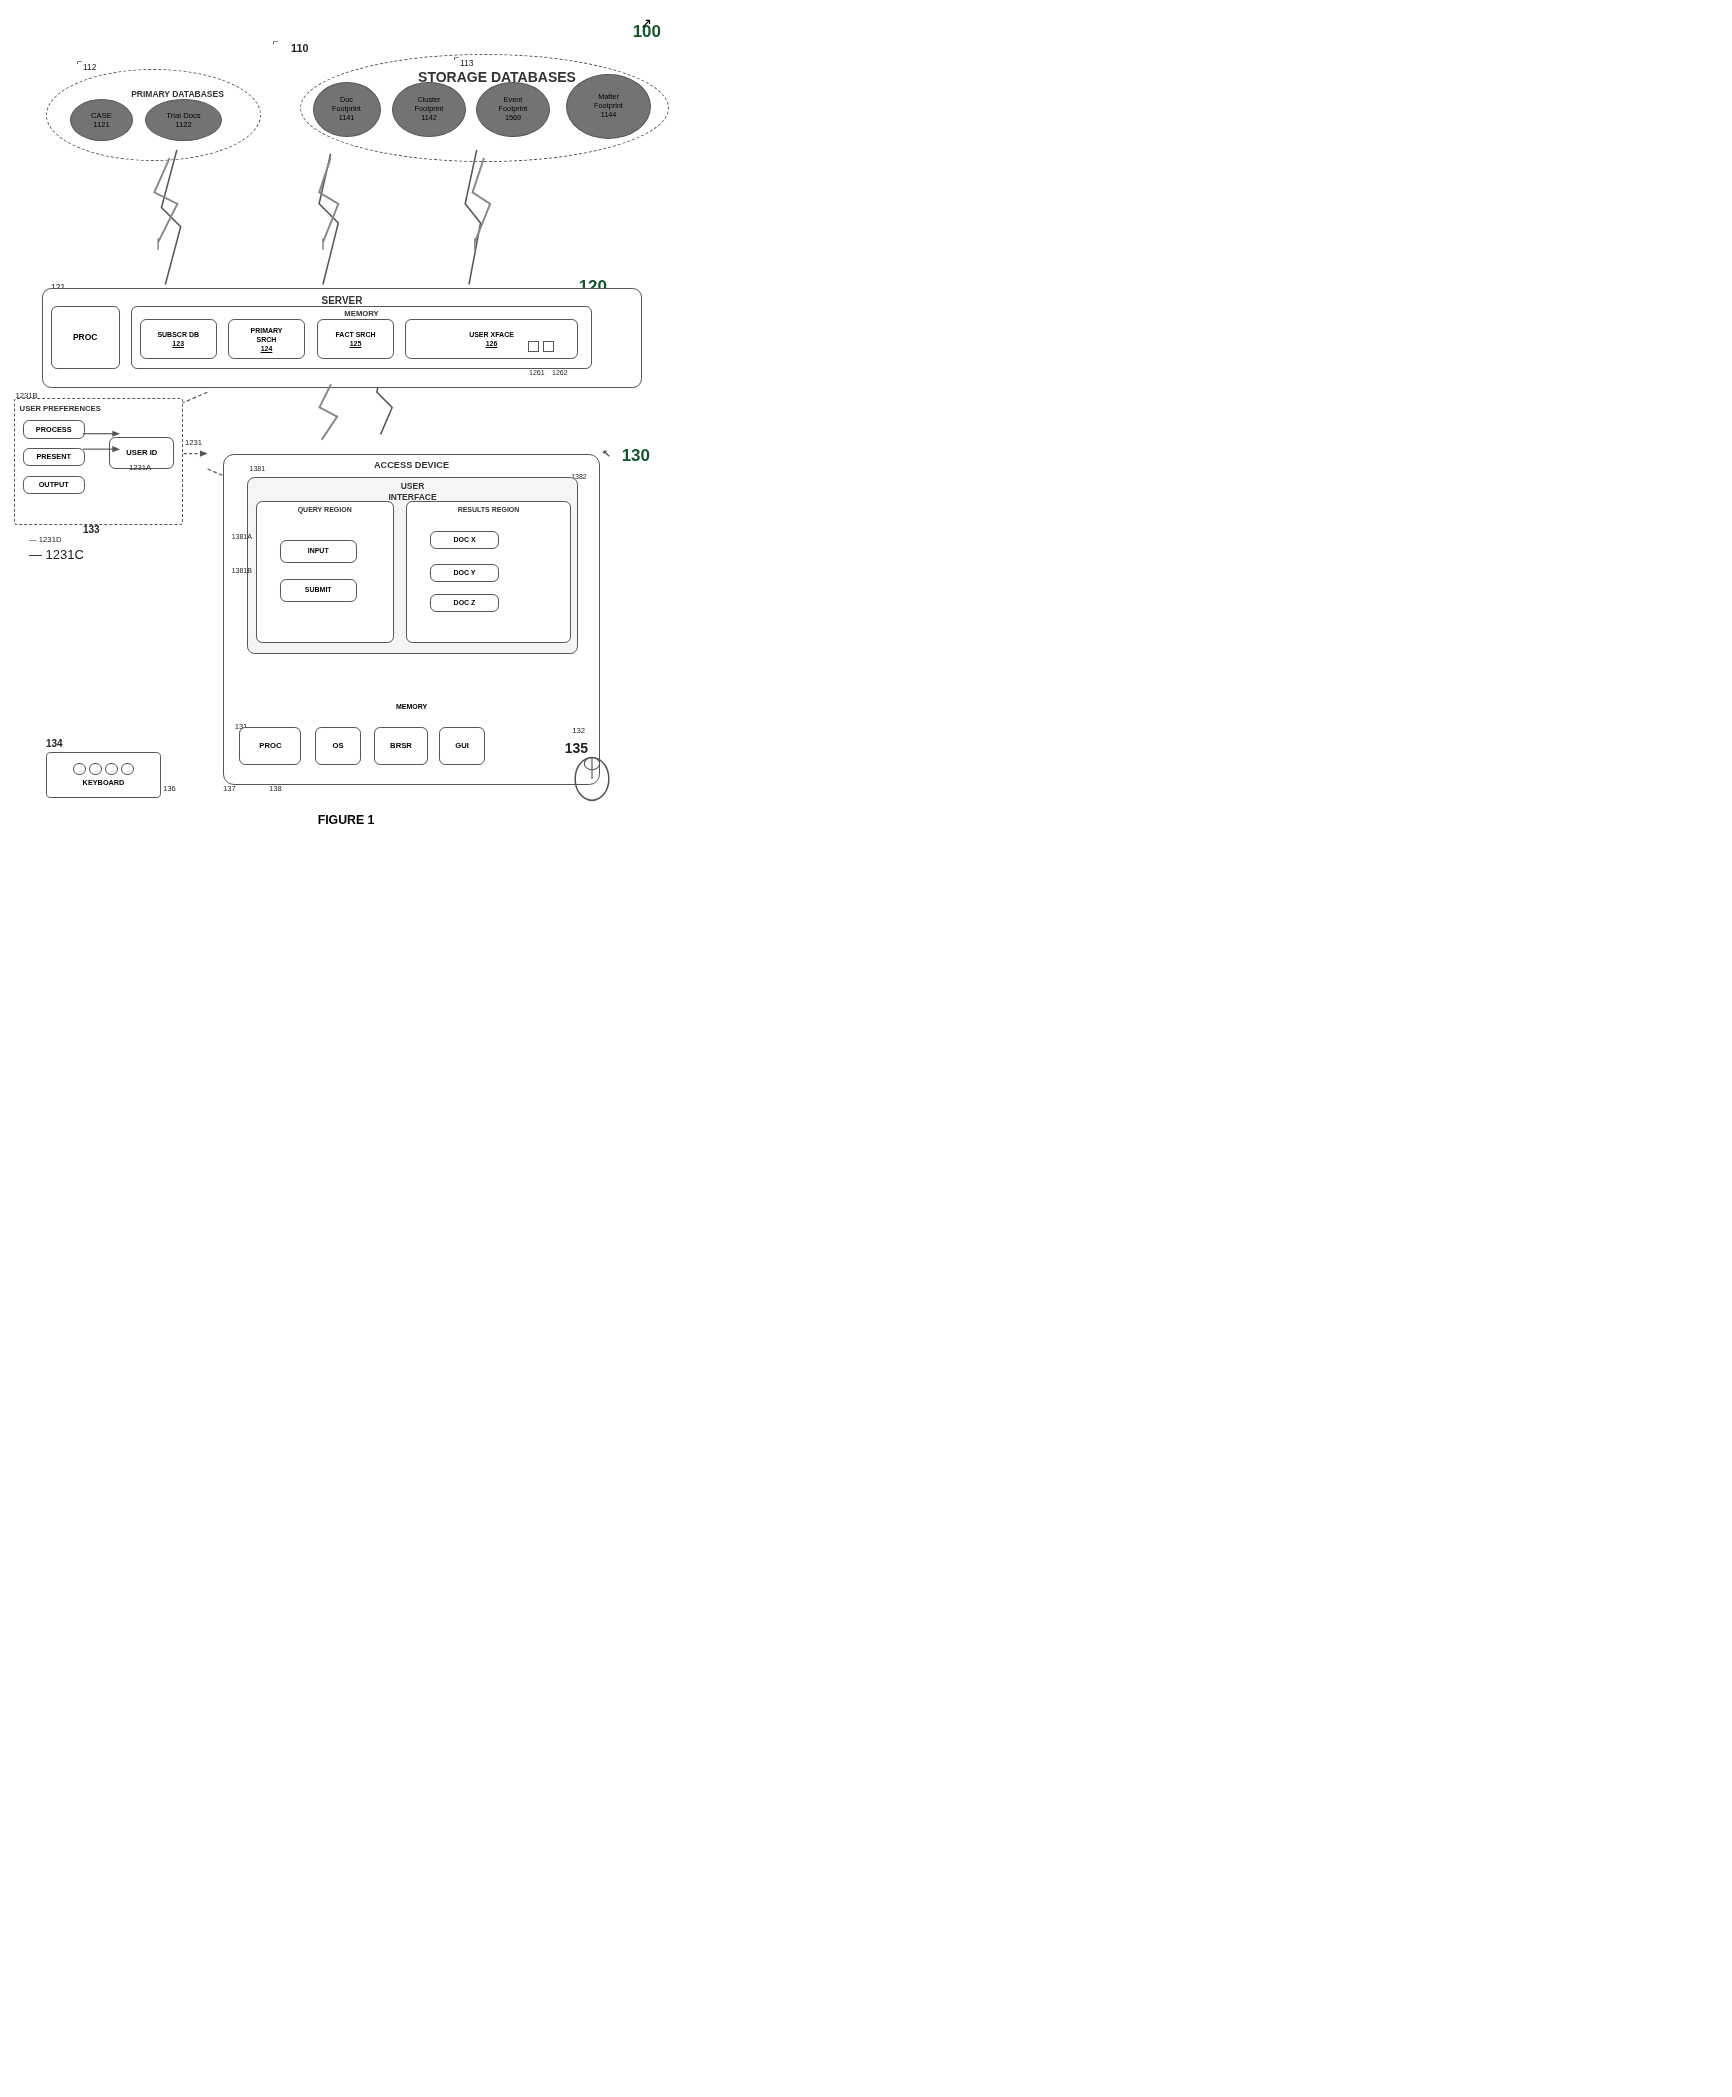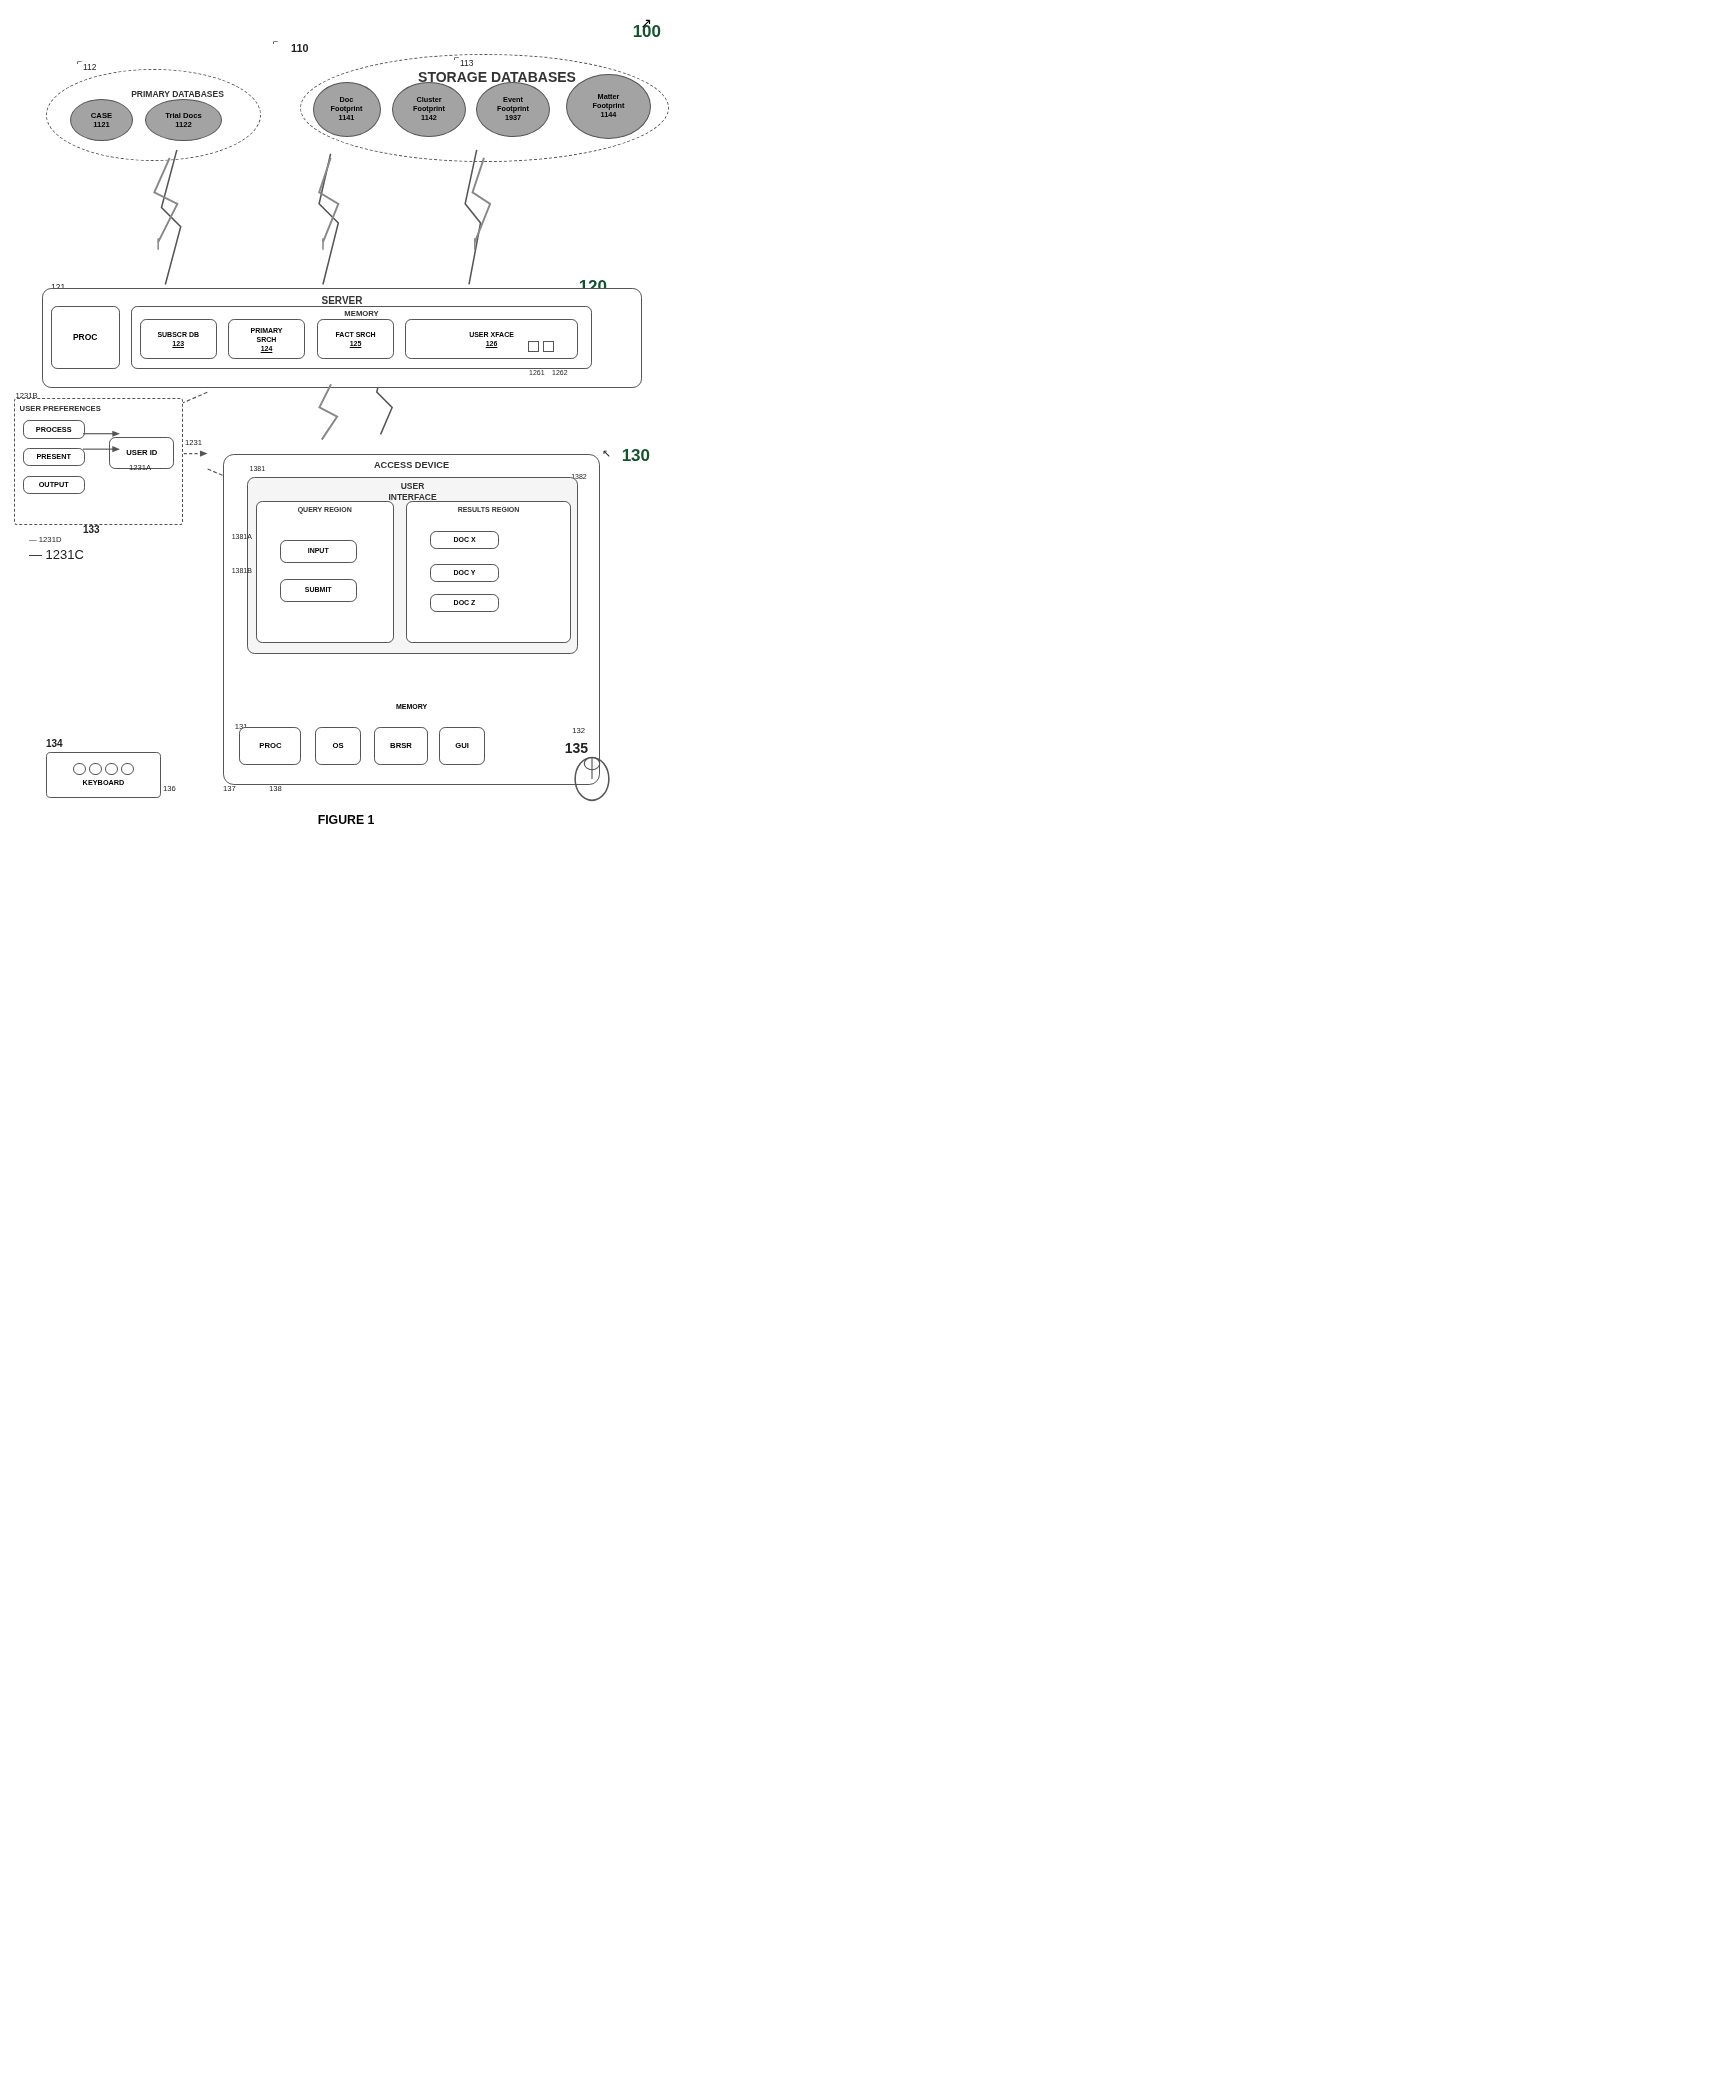--- a/index.html
+++ b/index.html
@@ -18,23 +18,23 @@
     }
     
     .ellipse {
       position: absolute;
       border: 1.2px solid #555;
       border-radius: 50%;
       display: flex;
       flex-direction: column;
       align-items: center;
       justify-content: center;
-      background: #a3a3a3;
+      background: #737373;
       font-size: 8.5px;
-      font-weight: bold;
+      font-weight: normal;
       text-align: center;
       line-height: 1.2;
     }
     .dashed-ellipse {
       position: absolute;
       border: 1.5px dashed #555;
       border-radius: 50%;
       display: flex;
       flex-direction: column;
       align-items: center;
@@ -162,21 +162,21 @@
 
     <div class="ellipse" style="left:91px;top:27px;width:74px;height:55px;font-size:7.3px;">
       <span>Cluster</span>
       <span>Footprint</span>
       <span>1142</span>
     </div>
 
     <div class="ellipse" style="left:175px;top:27px;width:74px;height:55px;font-size:7.3px;">
       <span>Event</span>
       <span>Footprint</span>
-      <span>1937</span>
+      <span>1569</span>
     </div>
 
     <div class="ellipse" style="left:265px;top:19px;width:85px;height:65px;font-size:7.3px;">
       <span>Matter</span>
       <span>Footprint</span>
       <span>1144</span>
     </div>
   </div>
 
   <svg style="position:absolute;top:154px;left:0;width:692px;height:138px;pointer-events:none;" viewBox="0 0 900 180" width="692" height="138">

